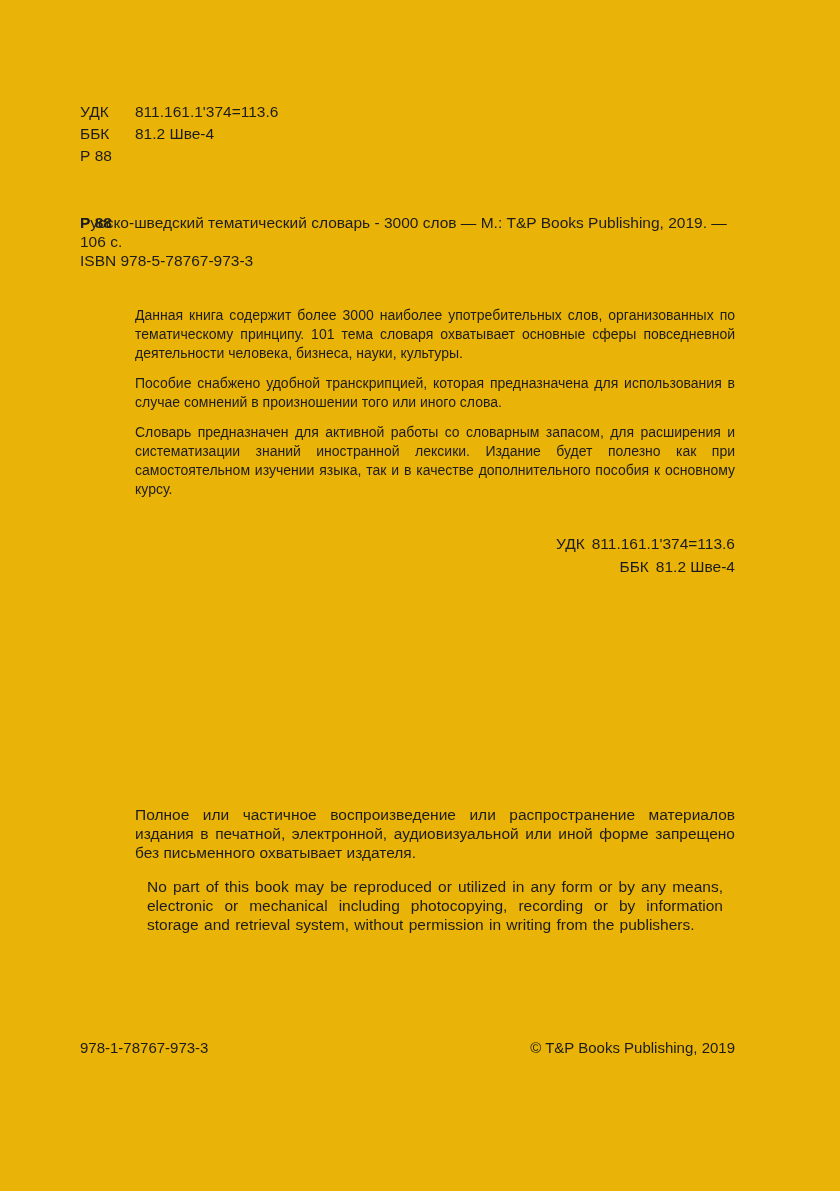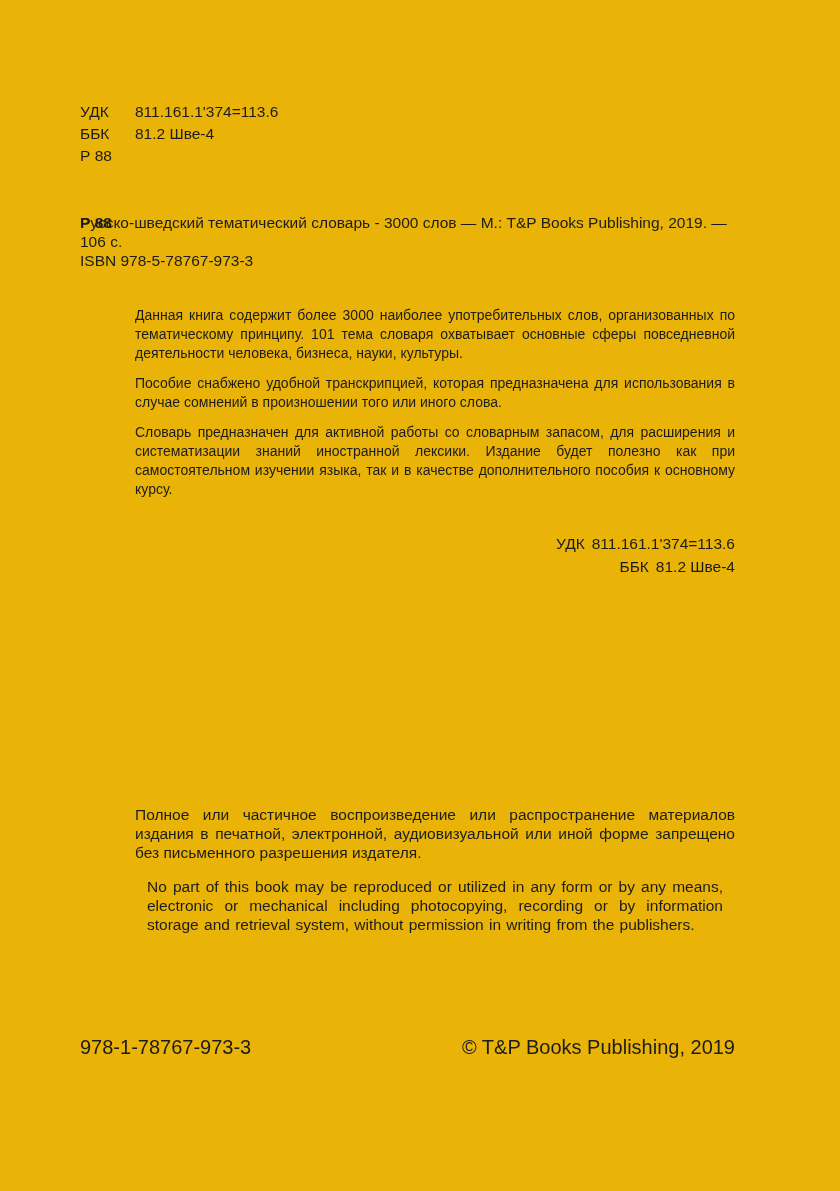--- a/index.html
+++ b/index.html
@@ -78,21 +78,21 @@
   .rights p.ru { margin: 0 0 15px 0; }
   .rights p.en { margin: 12px; word-spacing: 1px; }
   
   .footer {
     position: absolute;
     left: 80px;
     right: 105px;
     top: 1038px;
     display: flex;
     justify-content: space-between;
-    font-size: 20px;
+    font-size: 15px;
     line-height: 19px;
   }
 </style>
 </head>
 <body>
 
 <div class="page">
 
   <div class="cls-top">
     <div>
@@ -123,21 +123,21 @@
   <div class="cls-right">
     <div>
       <span>УДК</span><span class="cls-value">811.161.1'374=113.6</span>
     </div>
     <div>
       <span>ББК</span><span class="cls-value">81.2 Шве-4</span>
     </div>
   </div>
 
   <div class="rights">
-    <p class="ru">Полное или частичное воспроизведение или распространение материалов издания в печатной, электронной, аудиовизуальной или иной форме запрещено без письменного разрешения издателя.</p>
+    <p class="ru">Полное или частичное воспроизведение или распространение материалов издания в печатной, электронной, аудиовизуальной или иной форме запрещено без письменного охватывает издателя.</p>
     <p class="en">No part of this book may be reproduced or utilized in any form or by any means, electronic or mechanical including photocopying, recording or by information storage and retrieval system, without permission in writing from the publishers.</p>
   </div>
 
   <div class="footer">
     <span>978-1-78767-973-3</span>
     <span>© T&amp;P Books Publishing, 2019</span>
   </div>
 
 </div>
 

